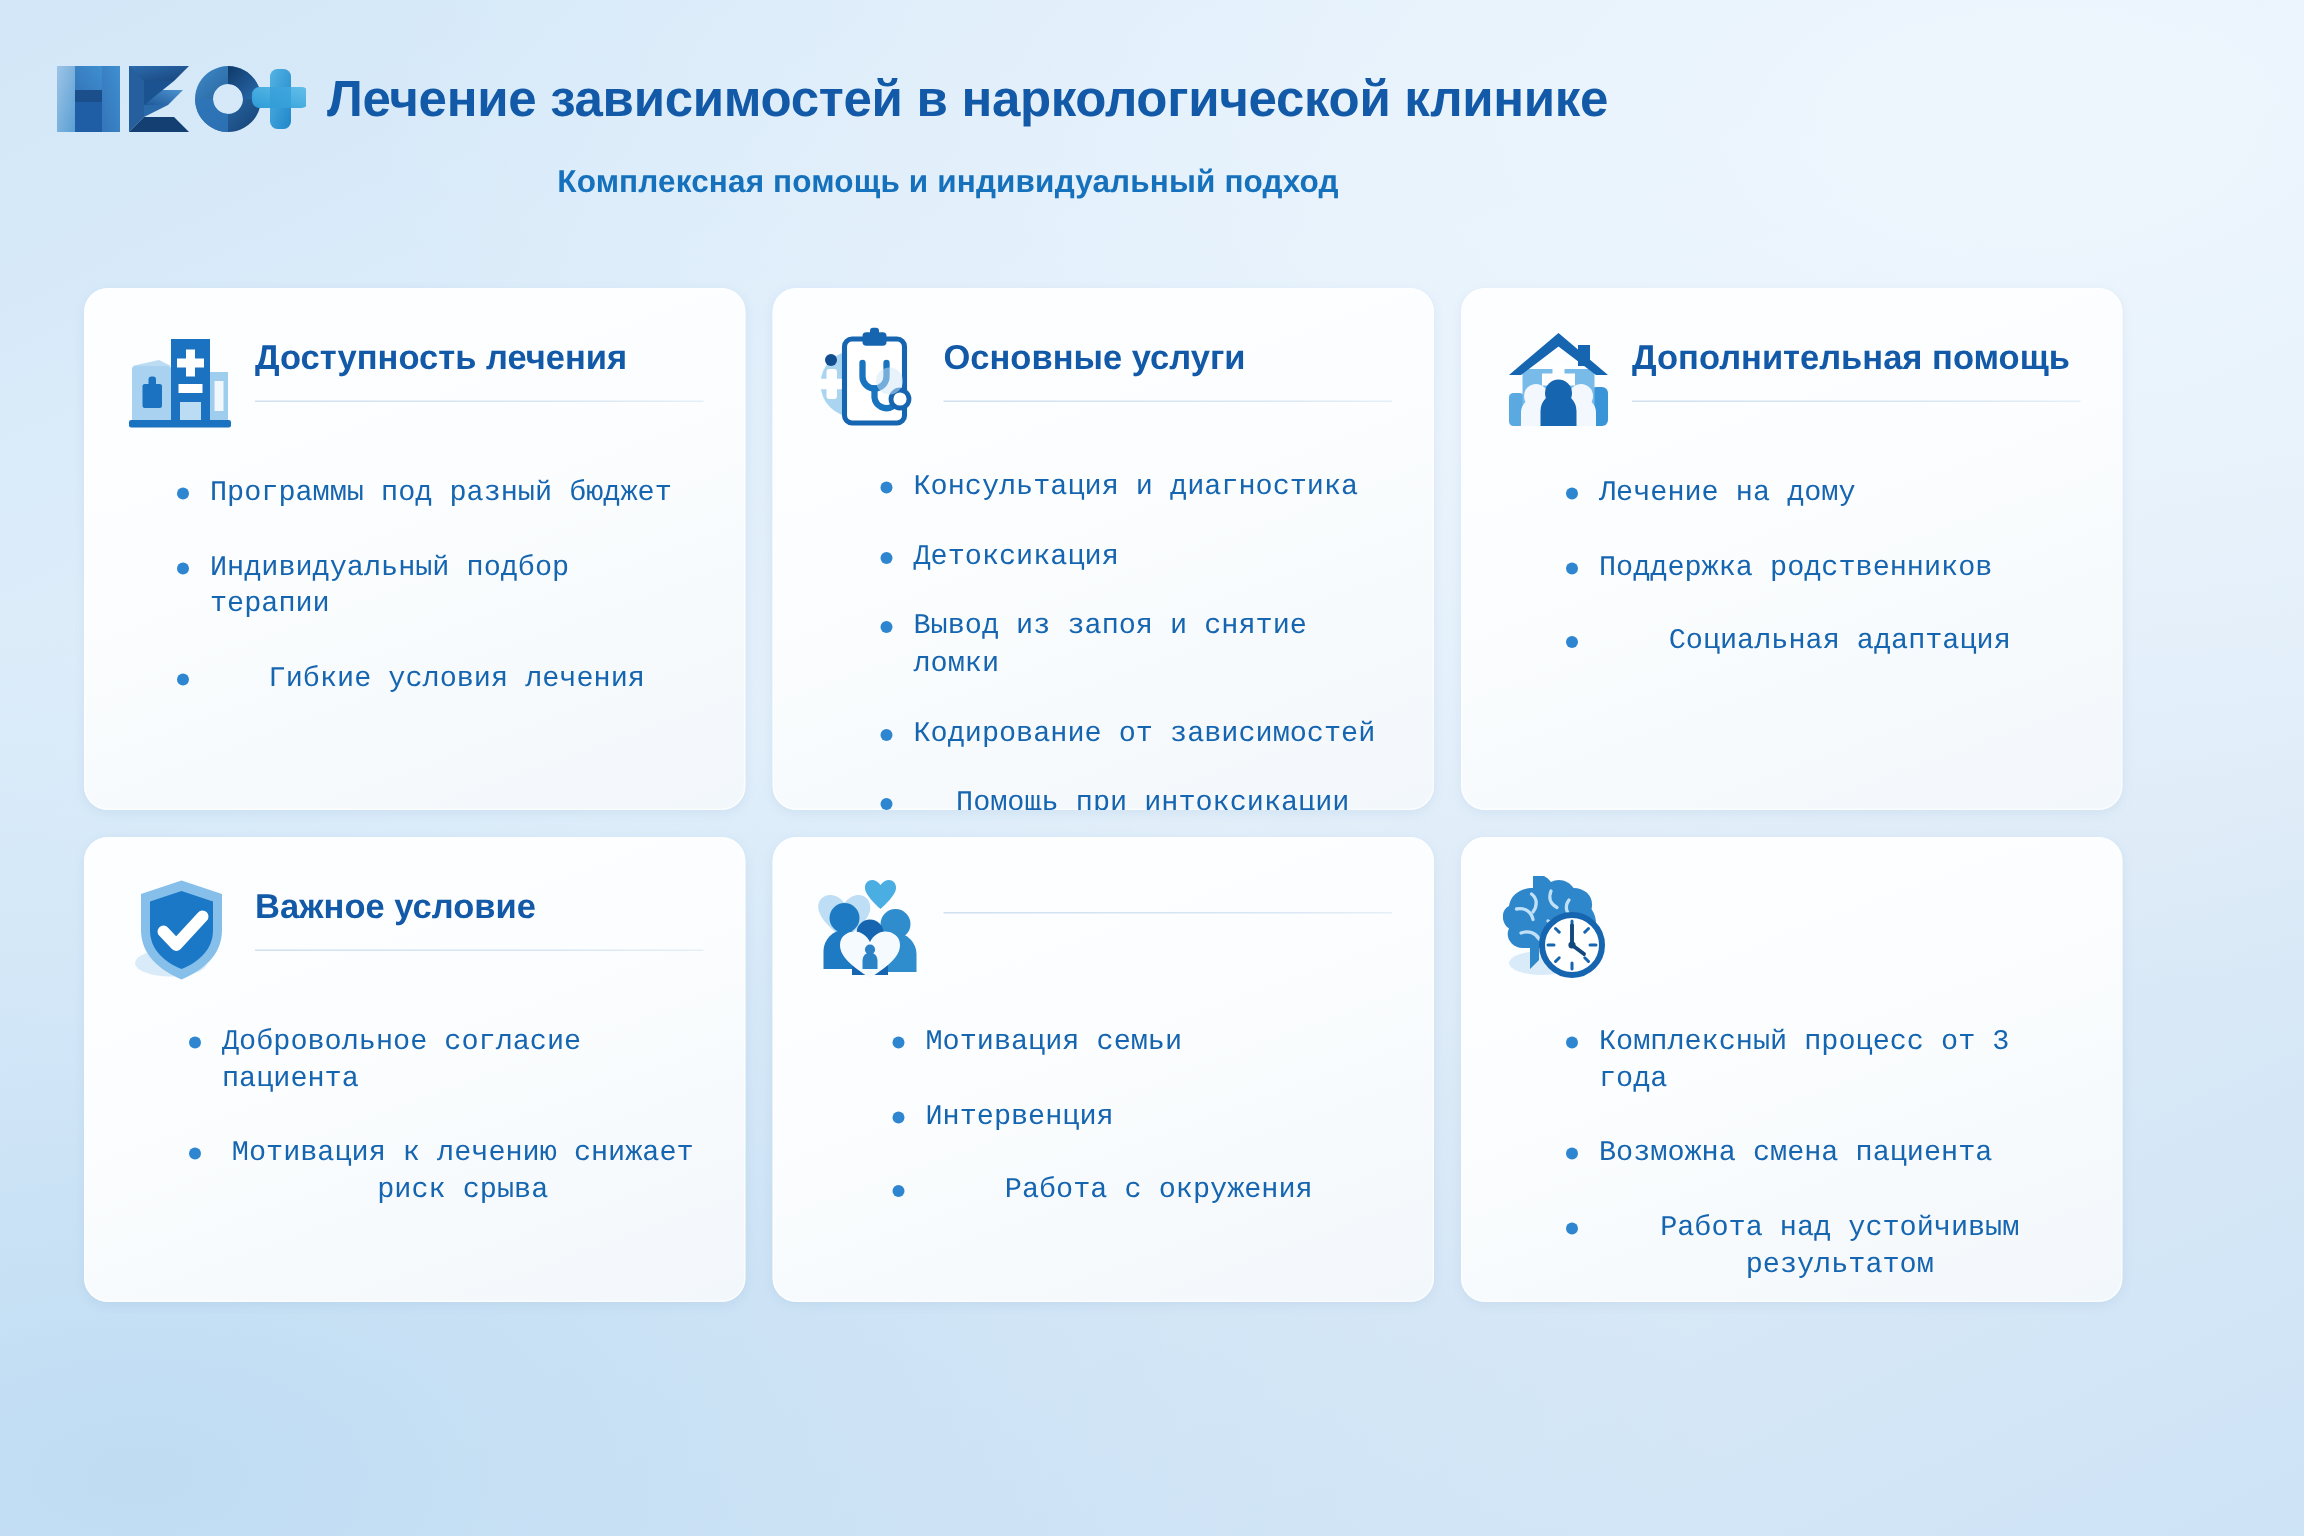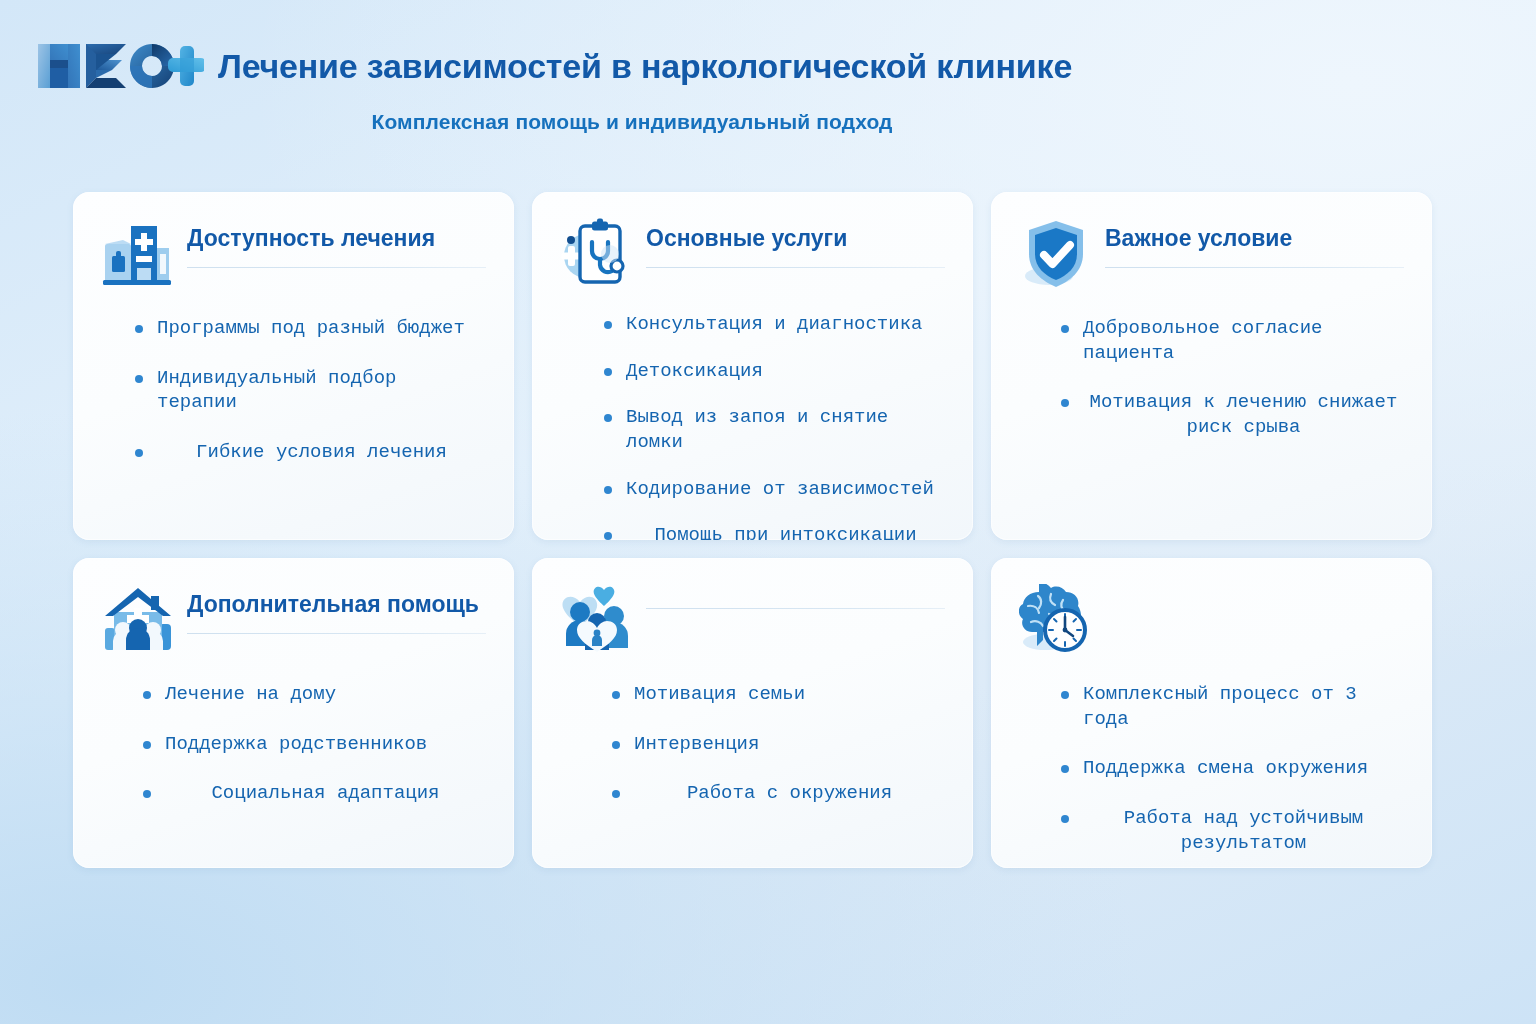--- a/index.html
+++ b/index.html
@@ -61,21 +61,21 @@
     display: inline-block;
     font-size: 21px;
     font-weight: 600;
     color: #1671bd;
     letter-spacing: 0.1px;
   }
 
   
   #grid {
     position: absolute;
-    left: 73px;
+    left: 56px;
     top: 192px;
     width: 1408px;
     display: grid;
     grid-template-columns: repeat(3, 441px);
     grid-template-rows: 348px 310px;
     column-gap: 18px;
     row-gap: 18px;
   }
 
   .card {
@@ -274,39 +274,20 @@
           <div class="card-title">Основные услуги</div>
           <div class="card-rule"></div>
         </div>
       </div>
       <ul class="bullets">
         <li><span class="dot"></span><span>Консультация и диагностика</span></li>
         <li><span class="dot"></span><span>Детоксикация</span></li>
         <li><span class="dot"></span><span>Вывод из запоя и снятие ломки</span></li>
         <li><span class="dot"></span><span>Кодирование от зависимостей</span></li>
         <li><span class="dot"></span><span>Помощь при интоксикации</span></li>
-      </ul>
-    </div>
-
-    <div class="card c4">
-      <div class="card-head">
-        <svg class="card-icon" viewBox="0 0 74 72" aria-hidden="true">
-          <ellipse cx="30" cy="58" rx="24" ry="9" fill="#cfe6f8" opacity=".8"></ellipse>
-          <path d="M37 3 L64 12 v24 c0 17 -13 27 -27 33 C23 63 10 53 10 36 V12 Z" fill="#85bfea"></path>
-          <path d="M37 10 L58 17 v19 c0 13.5 -10 21.5 -21 26 -11 -4.5 -21 -12.5 -21 -26 V17 Z" fill="#1a78c6"></path>
-          <path d="M25 37 l8.5 9 L51 27" fill="none" stroke="#ffffff" stroke-width="8" stroke-linecap="round" stroke-linejoin="round"></path>
-        </svg>
-        <div class="card-title-col">
-          <div class="card-title">Важное условие</div>
-          <div class="card-rule"></div>
-        </div>
-      </div>
-      <ul class="bullets">
-        <li><span class="dot"></span><span>Добровольное согласие пациента</span></li>
-        <li><span class="dot"></span><span>Мотивация к лечению снижает риск срыва</span></li>
       </ul>
     </div>
 
     <div class="card c3">
       <div class="card-head">
         <svg class="card-icon" viewBox="0 0 74 72" aria-hidden="true">
           <rect x="4" y="44" width="10" height="22" rx="3" fill="#5aa9e0"></rect>
           <rect x="58" y="40" width="12" height="26" rx="4" fill="#3a94d8"></rect>
           <rect x="13" y="28" width="48" height="38" fill="#79bbe8"></rect>
           <path d="M37 4 L70 32 L62 32 L37 13 L12 32 L4 32 Z" fill="#1565b0"></path>
@@ -322,20 +303,39 @@
         </svg>
         <div class="card-title-col">
           <div class="card-title">Дополнительная помощь</div>
           <div class="card-rule"></div>
         </div>
       </div>
       <ul class="bullets">
         <li><span class="dot"></span><span>Лечение на дому</span></li>
         <li><span class="dot"></span><span>Поддержка родственников</span></li>
         <li><span class="dot"></span><span>Социальная адаптация</span></li>
+      </ul>
+    </div>
+
+    <div class="card c4">
+      <div class="card-head">
+        <svg class="card-icon" viewBox="0 0 74 72" aria-hidden="true">
+          <ellipse cx="30" cy="58" rx="24" ry="9" fill="#cfe6f8" opacity=".8"></ellipse>
+          <path d="M37 3 L64 12 v24 c0 17 -13 27 -27 33 C23 63 10 53 10 36 V12 Z" fill="#85bfea"></path>
+          <path d="M37 10 L58 17 v19 c0 13.5 -10 21.5 -21 26 -11 -4.5 -21 -12.5 -21 -26 V17 Z" fill="#1a78c6"></path>
+          <path d="M25 37 l8.5 9 L51 27" fill="none" stroke="#ffffff" stroke-width="8" stroke-linecap="round" stroke-linejoin="round"></path>
+        </svg>
+        <div class="card-title-col">
+          <div class="card-title">Важное условие</div>
+          <div class="card-rule"></div>
+        </div>
+      </div>
+      <ul class="bullets">
+        <li><span class="dot"></span><span>Добровольное согласие пациента</span></li>
+        <li><span class="dot"></span><span>Мотивация к лечению снижает риск срыва</span></li>
       </ul>
     </div>
 
     <div class="card c5">
       <div class="card-head">
         <svg class="card-icon" viewBox="0 0 74 72" aria-hidden="true">
           <path d="M20 18 c-9 -11 -22 -3 -16 8 4 8 16 16 16 16 s12 -8 16 -16 c5 -11 -7 -19 -16 -8 Z" fill="#bddef4"></path>
           <path d="M44 6 c-5 -7 -13 -2 -9.5 5 2.5 5 9.5 11 9.5 11 s7 -6 9.5 -11 C57 4 49 -1 44 6 Z" fill="#4aaee2"></path>
           <circle cx="20" cy="28" r="10" fill="#1d7ac3"></circle>
           <path d="M6 62 v-12 a14 14 0 0 1 28 0 v12 Z" fill="#1d7ac3"></path>
@@ -383,19 +383,19 @@
             <line x1="35" y1="57" x2="37.5" y2="54.5"></line>
             <line x1="57" y1="57" x2="54.5" y2="54.5"></line>
           </g>
           <line x1="46" y1="46" x2="46" y2="33" stroke="#12477f" stroke-width="2.6" stroke-linecap="round"></line>
           <line x1="46" y1="46" x2="54" y2="52" stroke="#12477f" stroke-width="2.6" stroke-linecap="round"></line>
           <circle cx="46" cy="46" r="2.4" fill="#12477f"></circle>
         </svg>
       </div>
       <ul class="bullets">
         <li><span class="dot"></span><span>Комплексный процесс от 3 года</span></li>
-        <li><span class="dot"></span><span>Поддержка смена окружения</span></li>
+        <li><span class="dot"></span><span>Возможна смена пациента</span></li>
         <li><span class="dot"></span><span>Работа над устойчивым результатом</span></li>
       </ul>
     </div>
 
   </div>
 </div>
 
 </body></html>

